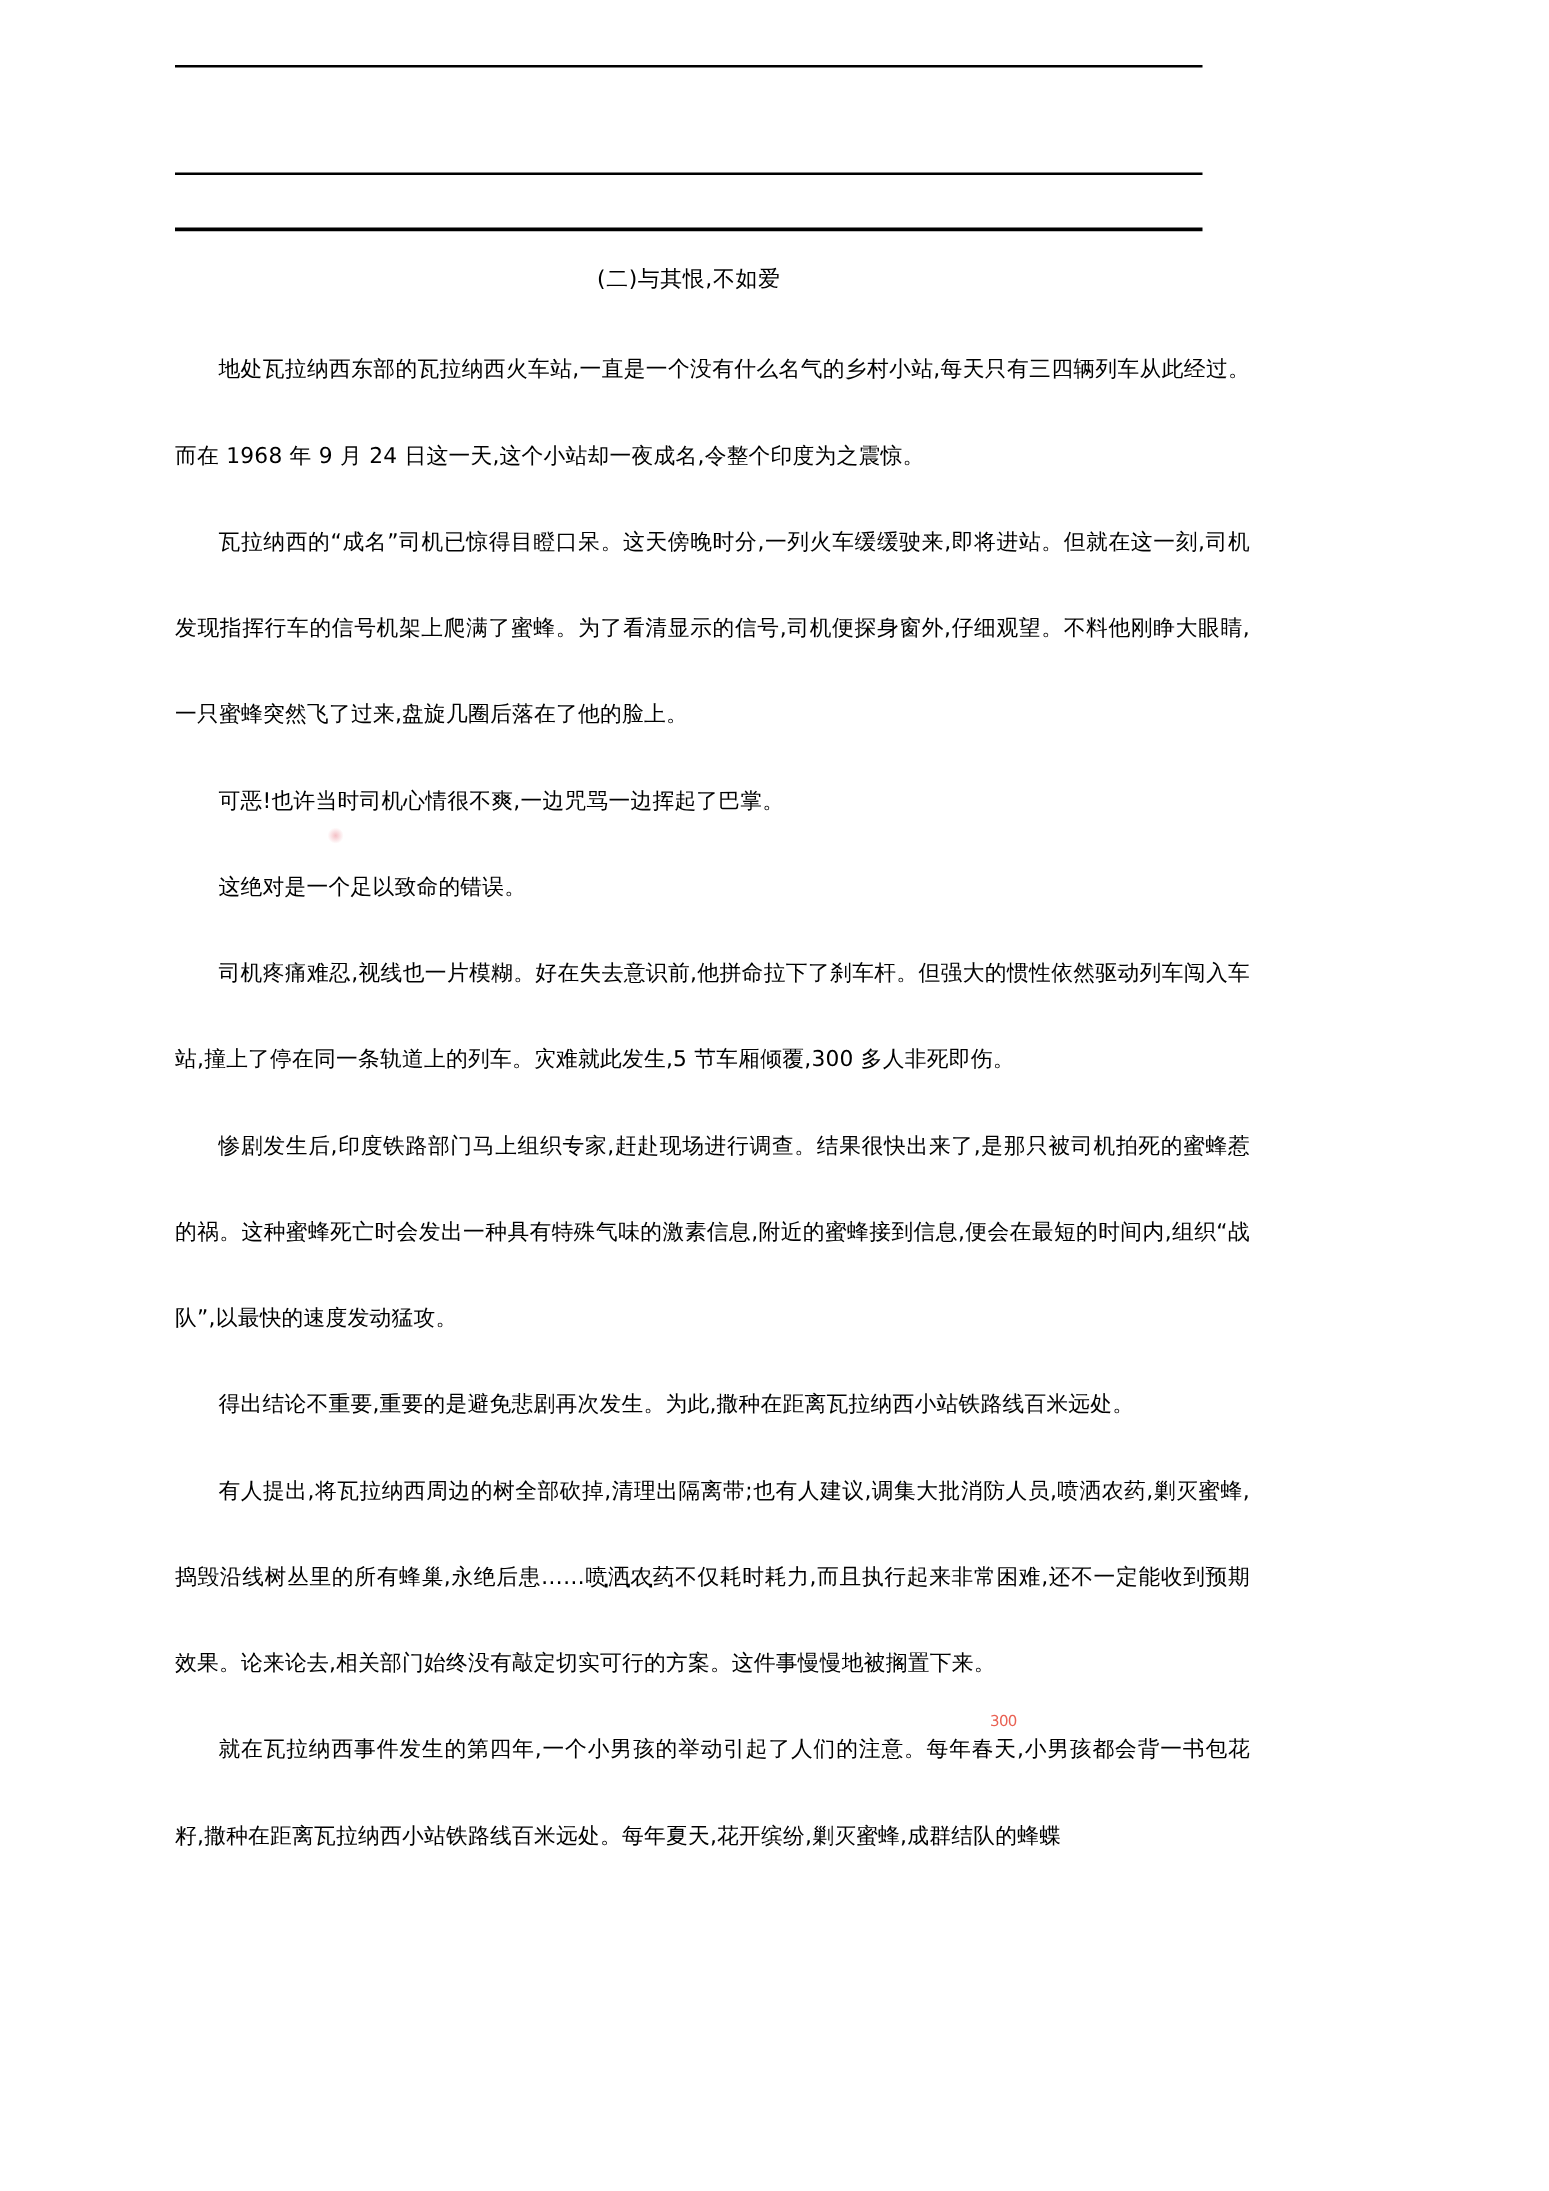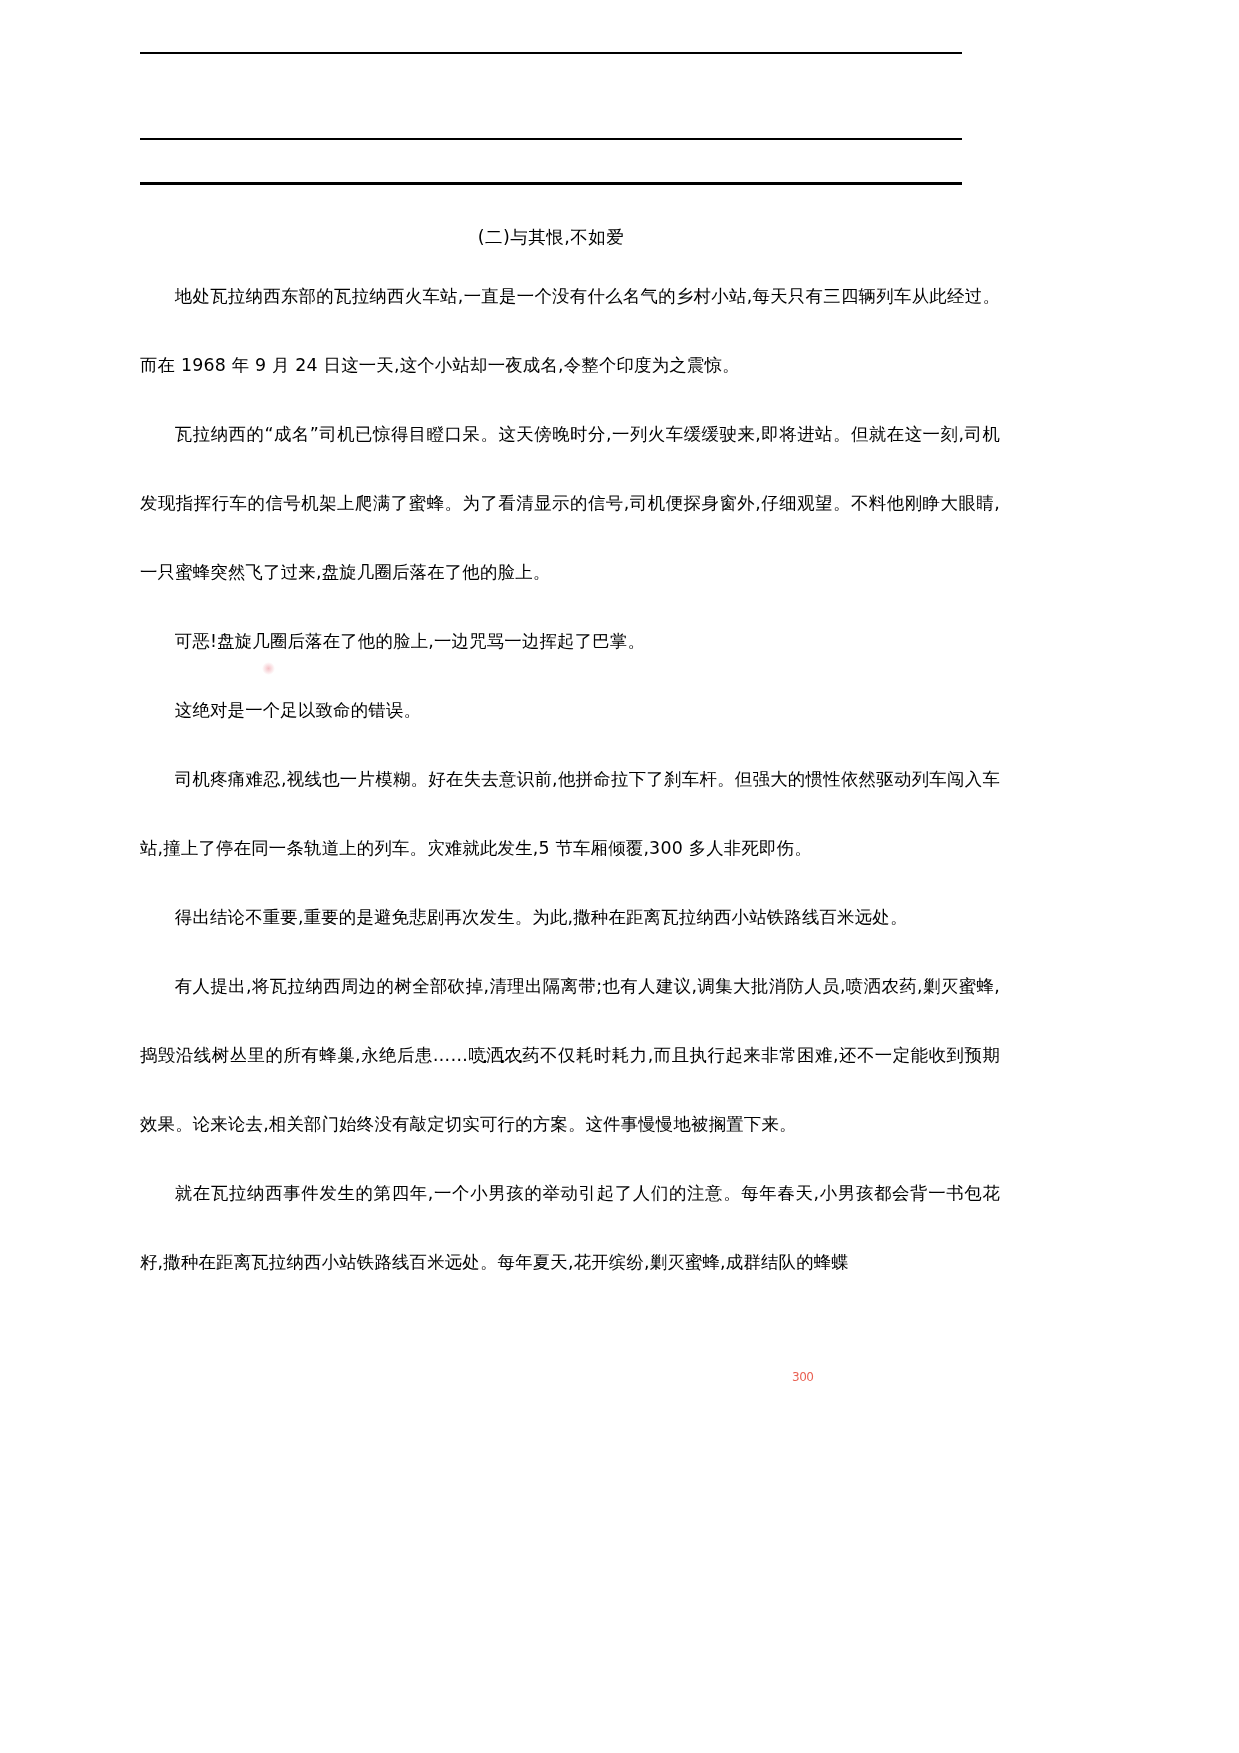--- a/index.html
+++ b/index.html
@@ -39,21 +39,21 @@
     height: 2px;
   }
   .rule-1 { left: 0px;  top: 52px;  width: 822px; height: 2px; }
   .rule-2 { left: 0px;  top: 138px; width: 822px; height: 2px; }
   .rule-3 { left: 0px;  top: 182px; width: 822px; height: 3px; }
 
   
   .doc-title {
     position: absolute;
     left: 0;
-    top: 225px;
+    top: 212px;
     width: 822px;
     text-align: center;
     font-size: 17.5px;
     letter-spacing: 0.5px;
     line-height: 1.4;
     white-space: nowrap;
   }
 
   
   .body-text {
@@ -127,23 +127,24 @@
       <div class="rule rule-2"></div>
       <div class="rule rule-3"></div>
     </div>
 
     <div class="doc-title">(二)与其恨,不如爱</div>
 
     <div class="body-text">
 
       <p class="para">地处瓦拉纳西东部的瓦拉纳西火车站,一直是一个没有什么名气的乡村小站,每天只有三四辆列车从此经过。而在 1968 年 9 月 24 日这一天,这个小站却一夜成名,令整个印度为之震惊。</p>
       <p class="para">瓦拉纳西的“成名”司机已惊得目瞪口呆。这天傍晚时分,一列火车缓缓驶来,即将进站。但就在这一刻,司机发现指挥行车的信号机架上爬满了蜜蜂。为了看清显示的信号,司机便探身窗外,仔细观望。不料他刚睁大眼睛,一只蜜蜂突然飞了过来,盘旋几圈后落在了他的脸上。</p>
-      <p class="para">可恶!盘旋几圈后落在了他的脸上,一边咒骂一边挥起了巴掌。</p>
+      <p class="para">可恶!也许当时司机心情很不爽,一边咒骂一边挥起了巴掌。</p>
       <p class="para">这绝对是一个足以致命的错误。</p>
       <p class="para">司机疼痛难忍,视线也一片模糊。好在失去意识前,他拼命拉下了刹车杆。但强大的惯性依然驱动列车闯入车站,撞上了停在同一条轨道上的列车。灾难就此发生,5 节车厢倾覆,300 多人非死即伤。</p>
+      <p class="para">惨剧发生后,印度铁路部门马上组织专家,赶赴现场进行调查。结果很快出来了,是那只被司机拍死的蜜蜂惹的祸。这种蜜蜂死亡时会发出一种具有特殊气味的激素信息,附近的蜜蜂接到信息,便会在最短的时间内,组织“战队”,以最快的速度发动猛攻。</p>
       <p class="para">得出结论不重要,重要的是避免悲剧再次发生。为此,撒种在距离瓦拉纳西小站铁路线百米远处。</p>
 
       <p class="para"><span>有人提出,将瓦拉纳西周边的树全部砍掉,清理出隔离带;也有人建议,调集大批消防人员,喷洒农药,剿灭蜜蜂,捣毁沿线树丛里的所有蜂巢,永绝后患……</span><span class="emph">喷洒农药</span><span>不仅耗时耗力,而且执行起来非常困难,还不一定能收到预期效果。论来论去,相关部门始终没有敲定切实可行的方案。这件事慢慢地被搁置下来。</span></p>
 
       <p class="para">就在瓦拉纳西事件发生的第四年,一个小男孩的举动引起了人们的注意。每年春天,小男孩都会背一书包花籽,撒种在距离瓦拉纳西小站铁路线百米远处。每年夏天,花开缤纷,剿灭蜜蜂,成群结队的蜂蝶</p>
 
     </div>
 
   </div>
 

